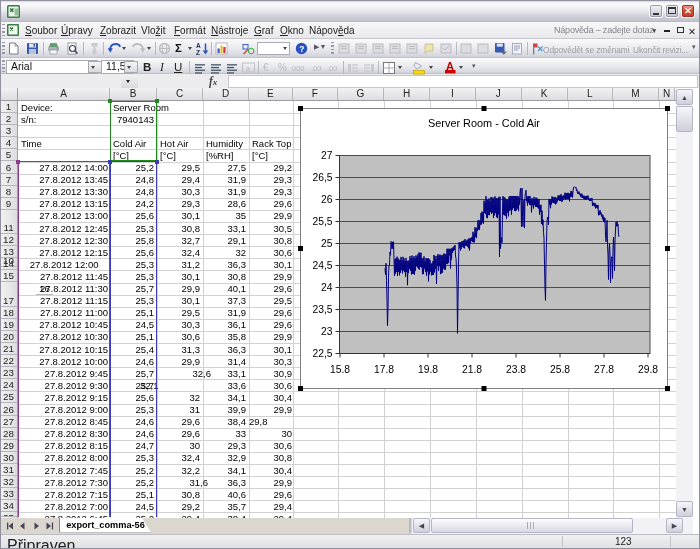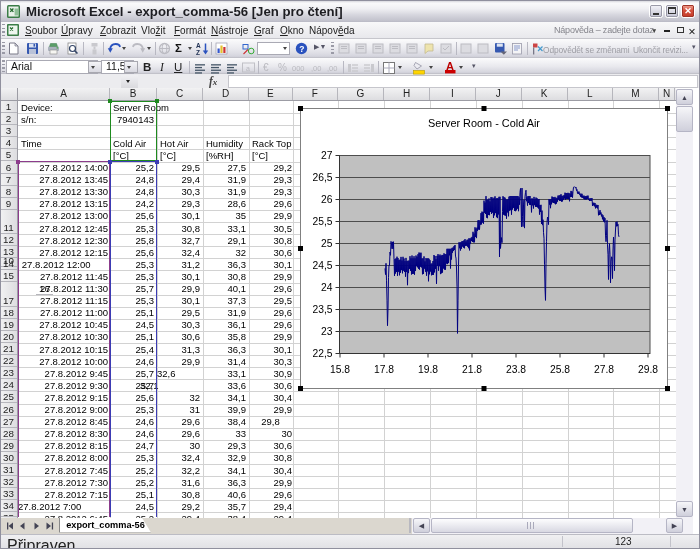--- a/index.html
+++ b/index.html
@@ -29,21 +29,20 @@
     <div class="band" style="top:22px;height:17px;background:linear-gradient(180deg,#f8f8f9,#e8e8ec);border-bottom:1px solid #c6c6cc"></div>
     <div class="band" style="top:39px;height:19px;background:linear-gradient(180deg,#fbfbfc 0,#e9e9ee 55%,#d8d8e0 90%,#cfcfd8 100%);border-bottom:1px solid #c2c2ca"></div>
     <div class="band" style="top:58px;height:16px;background:linear-gradient(180deg,#fbfbfc 0,#e9e9ee 55%,#d8d8e0 90%,#cfcfd8 100%);border-bottom:1px solid #c2c2ca"></div>
     <div class="band" style="top:74px;height:14px;background:#ececef"></div>
     <svg class="abs" style="left:6px;top:3px" width="16" height="16">
       <rect x="1" y="2" width="13" height="13" rx="1.5" fill="#3a7d46"></rect>
       <rect x="2.5" y="3.5" width="10" height="10" fill="#e9f1e9"></rect>
       <path d="M4.2 5.5 l3.2 3.4 m0 -3.4 l-3.2 3.4" stroke="#246b2e" stroke-width="1.3"></path>
       <rect x="8.6" y="5.5" width="3.4" height="7" fill="#8fbf97"></rect>
     </svg>
-    <div class="abs" style="left:26px;top:3.5px;font-size:13.2px;font-weight:bold;color:#1d1d22">Microsoft Excel - export_comma-56  [Jen pro čtení]</div>
     <div class="wbtn" style="left:649px"><span style="display:inline-block;width:6px;height:2px;background:#333;margin-top:8px"></span></div>
     <div class="wbtn" style="left:665px"><span style="display:inline-block;width:8px;height:7px;border:1px solid #333;border-top:2px solid #333;margin-top:2.5px"></span></div>
     <div class="wbtn close" style="left:681px">✕</div>
     <div class="grip" style="top:24px"></div>
     <svg class="abs" style="left:7px;top:24px" width="13" height="13">
       <rect x="0" y="0" width="12" height="12" rx="1" fill="#3a7d46"></rect>
       <rect x="1.5" y="1.5" width="9" height="9" fill="#eef6ee"></rect>
       <path d="M3 3.5 l3 3 m0 -3 l-3 3" stroke="#246b2e" stroke-width="1.2"></path>
     </svg>
     <div class="menu" style="left:25px"><u>S</u>oubor</div>
@@ -415,21 +414,21 @@
     <div class="ct" style="left:18px;width:91.5px;top:234.6px;text-align:right;padding-right:1.5px;height:12.0px;overflow:hidden;">27.8.2012 12:30</div>
     <div class="ct" style="left:110px;width:45.5px;top:234.6px;text-align:right;padding-right:1.5px;height:12.0px;overflow:hidden;">25,8</div>
     <div class="ct" style="left:157px;width:44.5px;top:234.6px;text-align:right;padding-right:1.5px;height:12.0px;overflow:hidden;">32,7</div>
     <div class="ct" style="left:203px;width:44.5px;top:234.6px;text-align:right;padding-right:1.5px;height:12.0px;overflow:hidden;">29,1</div>
     <div class="ct" style="left:249px;width:44.5px;top:234.6px;text-align:right;padding-right:1.5px;height:12.0px;overflow:hidden;">30,8</div>
     <div class="ct" style="left:18px;width:91.5px;top:246.7px;text-align:right;padding-right:1.5px;height:12.0px;overflow:hidden;">27.8.2012 12:15</div>
     <div class="ct" style="left:110px;width:45.5px;top:246.7px;text-align:right;padding-right:1.5px;height:12.0px;overflow:hidden;">25,6</div>
     <div class="ct" style="left:157px;width:44.5px;top:246.7px;text-align:right;padding-right:1.5px;height:12.0px;overflow:hidden;">32,4</div>
     <div class="ct" style="left:203px;width:44.5px;top:246.7px;text-align:right;padding-right:1.5px;height:12.0px;overflow:hidden;">32</div>
     <div class="ct" style="left:249px;width:44.5px;top:246.7px;text-align:right;padding-right:1.5px;height:12.0px;overflow:hidden;">30,6</div>
-    <div class="ct" style="left:18px;width:91.5px;top:258.8px;text-align:right;padding-right:19px;height:12.0px;overflow:hidden;">27.8.2012 12:00</div>
+    <div class="ct" style="left:18px;width:91.5px;top:258.8px;text-align:right;padding-right:11px;height:12.0px;overflow:hidden;">27.8.2012 12:00</div>
     <div class="ct" style="left:110px;width:45.5px;top:258.8px;text-align:right;padding-right:1.5px;height:12.0px;overflow:hidden;">25,3</div>
     <div class="ct" style="left:157px;width:44.5px;top:258.8px;text-align:right;padding-right:1.5px;height:12.0px;overflow:hidden;">31,2</div>
     <div class="ct" style="left:203px;width:44.5px;top:258.8px;text-align:right;padding-right:1.5px;height:12.0px;overflow:hidden;">36,3</div>
     <div class="ct" style="left:249px;width:44.5px;top:258.8px;text-align:right;padding-right:1.5px;height:12.0px;overflow:hidden;">30,1</div>
     <div class="ct" style="left:18px;width:91.5px;top:270.9px;text-align:right;padding-right:1.5px;height:12.0px;overflow:hidden;">27.8.2012 11:45</div>
     <div class="ct" style="left:110px;width:45.5px;top:270.9px;text-align:right;padding-right:1.5px;height:12.0px;overflow:hidden;">25,3</div>
     <div class="ct" style="left:157px;width:44.5px;top:270.9px;text-align:right;padding-right:1.5px;height:12.0px;overflow:hidden;">30,1</div>
     <div class="ct" style="left:203px;width:44.5px;top:270.9px;text-align:right;padding-right:1.5px;height:12.0px;overflow:hidden;">30,8</div>
     <div class="ct" style="left:249px;width:44.5px;top:270.9px;text-align:right;padding-right:1.5px;height:12.0px;overflow:hidden;">29,9</div>
     <div class="ct" style="left:18px;width:91.5px;top:283.0px;text-align:right;padding-right:1.5px;height:12.0px;overflow:hidden;">27.8.2012 11:30</div>
@@ -462,21 +461,21 @@
     <div class="ct" style="left:157px;width:44.5px;top:343.5px;text-align:right;padding-right:1.5px;height:12.0px;overflow:hidden;">31,3</div>
     <div class="ct" style="left:203px;width:44.5px;top:343.5px;text-align:right;padding-right:1.5px;height:12.0px;overflow:hidden;">36,3</div>
     <div class="ct" style="left:249px;width:44.5px;top:343.5px;text-align:right;padding-right:1.5px;height:12.0px;overflow:hidden;">30,1</div>
     <div class="ct" style="left:18px;width:91.5px;top:355.6px;text-align:right;padding-right:1.5px;height:12.0px;overflow:hidden;">27.8.2012 10:00</div>
     <div class="ct" style="left:110px;width:45.5px;top:355.6px;text-align:right;padding-right:1.5px;height:12.0px;overflow:hidden;">24,6</div>
     <div class="ct" style="left:157px;width:44.5px;top:355.6px;text-align:right;padding-right:1.5px;height:12.0px;overflow:hidden;">29,9</div>
     <div class="ct" style="left:203px;width:44.5px;top:355.6px;text-align:right;padding-right:1.5px;height:12.0px;overflow:hidden;">31,4</div>
     <div class="ct" style="left:249px;width:44.5px;top:355.6px;text-align:right;padding-right:1.5px;height:12.0px;overflow:hidden;">30,3</div>
     <div class="ct" style="left:18px;width:91.5px;top:367.7px;text-align:right;padding-right:1.5px;height:12.0px;overflow:hidden;">27.8.2012 9:45</div>
     <div class="ct" style="left:110px;width:45.5px;top:367.7px;text-align:right;padding-right:1.5px;height:12.0px;overflow:hidden;">25,7</div>
-    <div class="ct" style="left:157px;width:44.5px;top:367.7px;padding-right:1.5px;height:12.0px;overflow:hidden;">32,6</div>
+    <div class="ct" style="left:168px;width:44.5px;top:367.7px;text-align:right;padding-right:1.5px;height:12.0px;overflow:hidden;">32,6</div>
     <div class="ct" style="left:203px;width:44.5px;top:367.7px;text-align:right;padding-right:1.5px;height:12.0px;overflow:hidden;">33,1</div>
     <div class="ct" style="left:249px;width:44.5px;top:367.7px;text-align:right;padding-right:1.5px;height:12.0px;overflow:hidden;">30,9</div>
     <div class="ct" style="left:18px;width:91.5px;top:379.8px;text-align:right;padding-right:1.5px;height:12.0px;overflow:hidden;">27.8.2012 9:30</div>
     <div class="ct" style="left:110px;width:45.5px;top:379.8px;text-align:right;padding-right:1.5px;height:12.0px;overflow:hidden;">25,7</div>
     <div class="ct" style="left:140px;width:44.5px;top:379.8px;text-align:left;padding-right:1.5px;height:12.0px;overflow:hidden;">32,1</div>
     <div class="ct" style="left:203px;width:44.5px;top:379.8px;text-align:right;padding-right:1.5px;height:12.0px;overflow:hidden;">33,6</div>
     <div class="ct" style="left:249px;width:44.5px;top:379.8px;text-align:right;padding-right:1.5px;height:12.0px;overflow:hidden;">30,6</div>
     <div class="ct" style="left:18px;width:91.5px;top:391.9px;text-align:right;padding-right:1.5px;height:12.0px;overflow:hidden;">27.8.2012 9:15</div>
     <div class="ct" style="left:110px;width:45.5px;top:391.9px;text-align:right;padding-right:1.5px;height:12.0px;overflow:hidden;">25,6</div>
     <div class="ct" style="left:157px;width:44.5px;top:391.9px;text-align:right;padding-right:1.5px;height:12.0px;overflow:hidden;">32</div>
@@ -484,21 +483,21 @@
     <div class="ct" style="left:249px;width:44.5px;top:391.9px;text-align:right;padding-right:1.5px;height:12.0px;overflow:hidden;">30,4</div>
     <div class="ct" style="left:18px;width:91.5px;top:404.0px;text-align:right;padding-right:1.5px;height:12.0px;overflow:hidden;">27.8.2012 9:00</div>
     <div class="ct" style="left:110px;width:45.5px;top:404.0px;text-align:right;padding-right:1.5px;height:12.0px;overflow:hidden;">25,3</div>
     <div class="ct" style="left:157px;width:44.5px;top:404.0px;text-align:right;padding-right:1.5px;height:12.0px;overflow:hidden;">31</div>
     <div class="ct" style="left:203px;width:44.5px;top:404.0px;text-align:right;padding-right:1.5px;height:12.0px;overflow:hidden;">39,9</div>
     <div class="ct" style="left:249px;width:44.5px;top:404.0px;text-align:right;padding-right:1.5px;height:12.0px;overflow:hidden;">29,9</div>
     <div class="ct" style="left:18px;width:91.5px;top:416.1px;text-align:right;padding-right:1.5px;height:12.0px;overflow:hidden;">27.8.2012 8:45</div>
     <div class="ct" style="left:110px;width:45.5px;top:416.1px;text-align:right;padding-right:1.5px;height:12.0px;overflow:hidden;">24,6</div>
     <div class="ct" style="left:157px;width:44.5px;top:416.1px;text-align:right;padding-right:1.5px;height:12.0px;overflow:hidden;">29,6</div>
     <div class="ct" style="left:203px;width:44.5px;top:416.1px;text-align:right;padding-right:1.5px;height:12.0px;overflow:hidden;">38,4</div>
-    <div class="ct" style="left:249px;width:44.5px;top:416.1px;text-align:center;padding-right:1.5px;height:12.0px;overflow:hidden;">29,8</div>
+    <div class="ct" style="left:249px;width:44.5px;top:416.1px;text-align:left;padding-right:1.5px;height:12.0px;overflow:hidden;">29,8</div>
     <div class="ct" style="left:18px;width:91.5px;top:428.2px;text-align:right;padding-right:1.5px;height:12.0px;overflow:hidden;">27.8.2012 8:30</div>
     <div class="ct" style="left:110px;width:45.5px;top:428.2px;text-align:right;padding-right:1.5px;height:12.0px;overflow:hidden;">24,6</div>
     <div class="ct" style="left:157px;width:44.5px;top:428.2px;text-align:right;padding-right:1.5px;height:12.0px;overflow:hidden;">29,6</div>
     <div class="ct" style="left:203px;width:44.5px;top:428.2px;text-align:right;padding-right:1.5px;height:12.0px;overflow:hidden;">33</div>
     <div class="ct" style="left:249px;width:44.5px;top:428.2px;text-align:right;padding-right:1.5px;height:12.0px;overflow:hidden;">30</div>
     <div class="ct" style="left:18px;width:91.5px;top:440.3px;text-align:right;padding-right:1.5px;height:12.0px;overflow:hidden;">27.8.2012 8:15</div>
     <div class="ct" style="left:110px;width:45.5px;top:440.3px;text-align:right;padding-right:1.5px;height:12.0px;overflow:hidden;">24,7</div>
     <div class="ct" style="left:157px;width:44.5px;top:440.3px;text-align:right;padding-right:1.5px;height:12.0px;overflow:hidden;">30</div>
     <div class="ct" style="left:203px;width:44.5px;top:440.3px;text-align:right;padding-right:1.5px;height:12.0px;overflow:hidden;">29,3</div>
     <div class="ct" style="left:249px;width:44.5px;top:440.3px;text-align:right;padding-right:1.5px;height:12.0px;overflow:hidden;">30,6</div>
@@ -507,29 +506,29 @@
     <div class="ct" style="left:157px;width:44.5px;top:452.4px;text-align:right;padding-right:1.5px;height:12.0px;overflow:hidden;">32,4</div>
     <div class="ct" style="left:203px;width:44.5px;top:452.4px;text-align:right;padding-right:1.5px;height:12.0px;overflow:hidden;">32,9</div>
     <div class="ct" style="left:249px;width:44.5px;top:452.4px;text-align:right;padding-right:1.5px;height:12.0px;overflow:hidden;">30,8</div>
     <div class="ct" style="left:18px;width:91.5px;top:464.5px;text-align:right;padding-right:1.5px;height:12.0px;overflow:hidden;">27.8.2012 7:45</div>
     <div class="ct" style="left:110px;width:45.5px;top:464.5px;text-align:right;padding-right:1.5px;height:12.0px;overflow:hidden;">25,2</div>
     <div class="ct" style="left:157px;width:44.5px;top:464.5px;text-align:right;padding-right:1.5px;height:12.0px;overflow:hidden;">32,2</div>
     <div class="ct" style="left:203px;width:44.5px;top:464.5px;text-align:right;padding-right:1.5px;height:12.0px;overflow:hidden;">34,1</div>
     <div class="ct" style="left:249px;width:44.5px;top:464.5px;text-align:right;padding-right:1.5px;height:12.0px;overflow:hidden;">30,4</div>
     <div class="ct" style="left:18px;width:91.5px;top:476.6px;text-align:right;padding-right:1.5px;height:12.0px;overflow:hidden;">27.8.2012 7:30</div>
     <div class="ct" style="left:110px;width:45.5px;top:476.6px;text-align:right;padding-right:1.5px;height:12.0px;overflow:hidden;">25,2</div>
-    <div class="ct" style="left:157px;width:44.5px;top:476.6px;text-align:right;padding-right:1.5px;height:12.0px;overflow:hidden;">31,6</div>
+    <div class="ct" style="left:165px;width:44.5px;top:476.6px;text-align:right;padding-right:1.5px;height:12.0px;overflow:hidden;">31,6</div>
     <div class="ct" style="left:203px;width:44.5px;top:476.6px;text-align:right;padding-right:1.5px;height:12.0px;overflow:hidden;">36,3</div>
     <div class="ct" style="left:249px;width:44.5px;top:476.6px;text-align:right;padding-right:1.5px;height:12.0px;overflow:hidden;">29,9</div>
     <div class="ct" style="left:18px;width:91.5px;top:488.7px;text-align:right;padding-right:1.5px;height:12.0px;overflow:hidden;">27.8.2012 7:15</div>
     <div class="ct" style="left:110px;width:45.5px;top:488.7px;text-align:right;padding-right:1.5px;height:12.0px;overflow:hidden;">25,1</div>
     <div class="ct" style="left:157px;width:44.5px;top:488.7px;text-align:right;padding-right:1.5px;height:12.0px;overflow:hidden;">30,8</div>
     <div class="ct" style="left:203px;width:44.5px;top:488.7px;text-align:right;padding-right:1.5px;height:12.0px;overflow:hidden;">40,6</div>
     <div class="ct" style="left:249px;width:44.5px;top:488.7px;text-align:right;padding-right:1.5px;height:12.0px;overflow:hidden;">29,6</div>
-    <div class="ct" style="left:18px;width:91.5px;top:500.8px;text-align:left;padding-right:1.5px;height:12.0px;overflow:hidden;">27.8.2012 7:00</div>
+    <div class="ct" style="left:18px;width:91.5px;top:500.8px;text-align:right;padding-right:1.5px;height:12.0px;overflow:hidden;">27.8.2012 7:00</div>
     <div class="ct" style="left:110px;width:45.5px;top:500.8px;text-align:right;padding-right:1.5px;height:12.0px;overflow:hidden;">24,5</div>
     <div class="ct" style="left:157px;width:44.5px;top:500.8px;text-align:right;padding-right:1.5px;height:12.0px;overflow:hidden;">29,2</div>
     <div class="ct" style="left:203px;width:44.5px;top:500.8px;text-align:right;padding-right:1.5px;height:12.0px;overflow:hidden;">35,7</div>
     <div class="ct" style="left:249px;width:44.5px;top:500.8px;text-align:right;padding-right:1.5px;height:12.0px;overflow:hidden;">29,4</div>
     <div class="ct" style="left:18px;width:91.5px;top:512.9px;text-align:right;padding-right:1.5px;height:5.1px;overflow:hidden;">27.8.2012 6:45</div>
     <div class="ct" style="left:110px;width:45.5px;top:512.9px;text-align:right;padding-right:1.5px;height:5.1px;overflow:hidden;">25,2</div>
     <div class="ct" style="left:157px;width:44.5px;top:512.9px;text-align:right;padding-right:1.5px;height:5.1px;overflow:hidden;">29,4</div>
     <div class="ct" style="left:203px;width:44.5px;top:512.9px;text-align:right;padding-right:1.5px;height:5.1px;overflow:hidden;">38,4</div>
     <div class="ct" style="left:249px;width:44.5px;top:512.9px;text-align:right;padding-right:1.5px;height:5.1px;overflow:hidden;">29,4</div>
     <div class="abs" style="left:109.5px;top:100.5px;width:47px;height:60.5px;border:1px solid #1e8a1e"></div>

